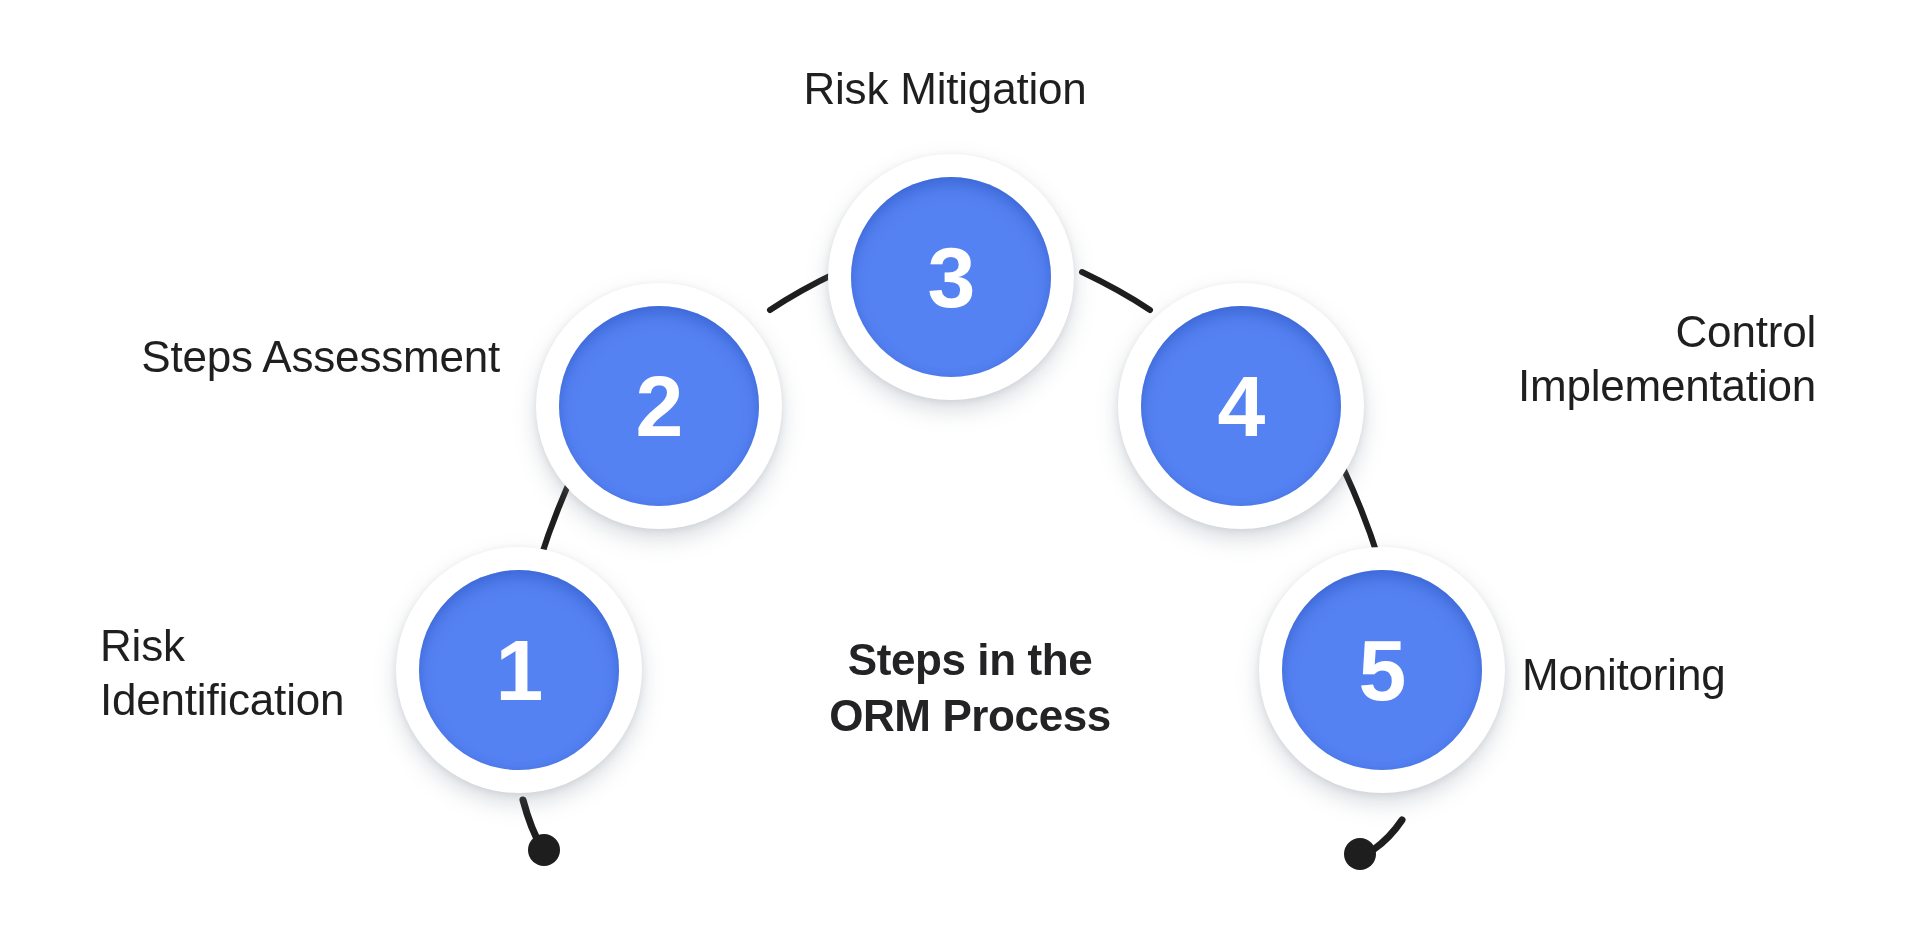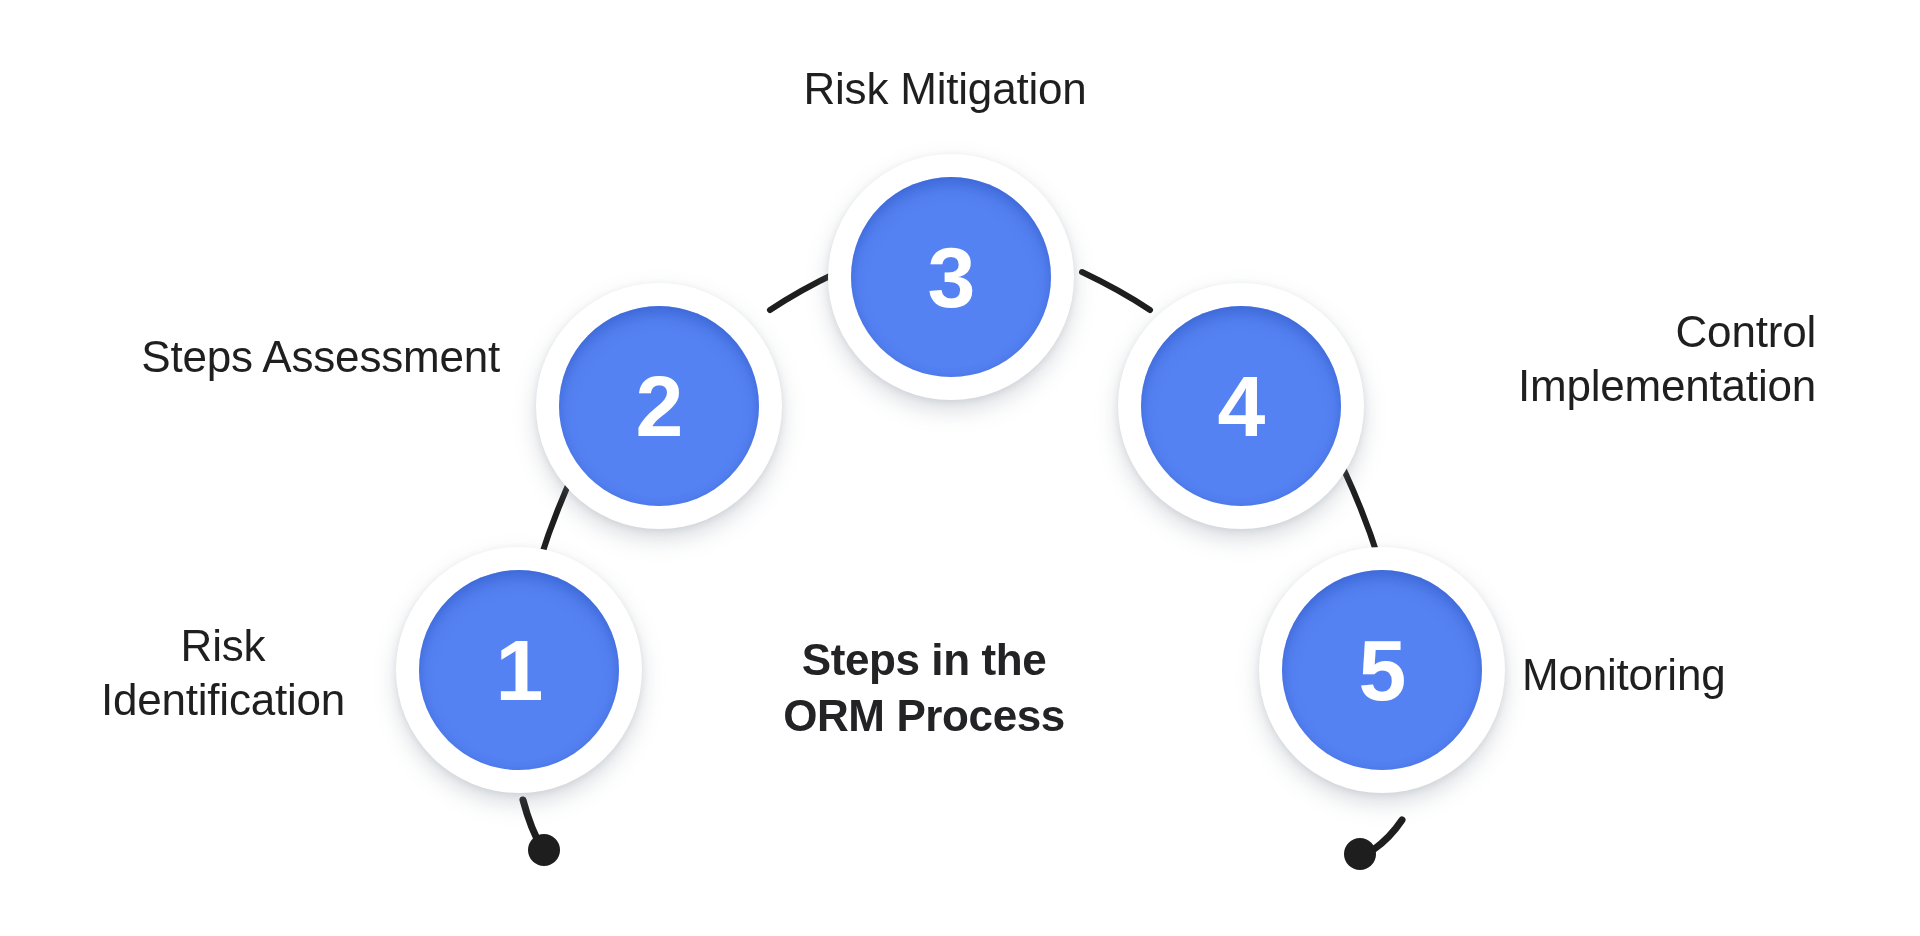--- a/index.html
+++ b/index.html
@@ -76,31 +76,31 @@
   .label {
     position: absolute;
     z-index: 4;
     color: #1f1f20;
     font-size: 44px;
     font-weight: 400;
     line-height: 1.22;
     letter-spacing: -0.2px;
     white-space: pre-line;
   }
-  .label-1 { left: 88px;  top: 619px; width: 270px; text-align: center; }
+  .label-1 { left: 100px;  top: 619px; width: 270px; text-align: left; }
   .label-2 { left: 110px;  top: 330px; width: 390px; text-align: right; }
   .label-3 { left: 735px;  top: 62px;  width: 420px; text-align: center; }
   .label-4 { left: 1386px; top: 305px; width: 430px; text-align: right; }
   .label-5 { left: 1522px; top: 648px; width: 400px; text-align: left; }
 
   
   .centre-title {
     position: absolute;
     z-index: 4;
-    left: 644px;
+    left: 690px;
     top: 632px;
     width: 560px;
     text-align: center;
     color: #232326;
     font-size: 44px;
     font-weight: 700;
     line-height: 1.28;
     letter-spacing: -0.4px;
     white-space: pre-line;
   }

